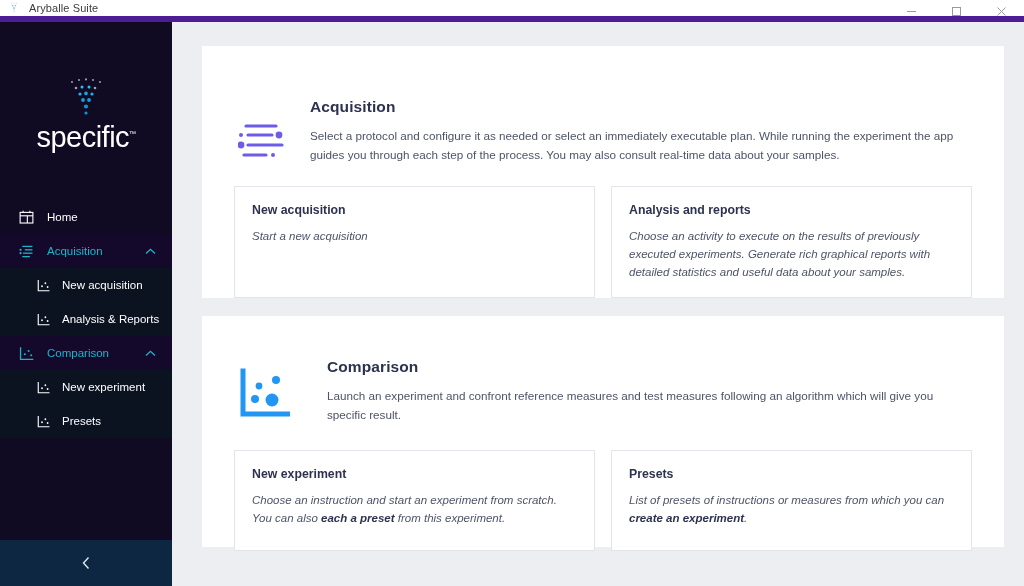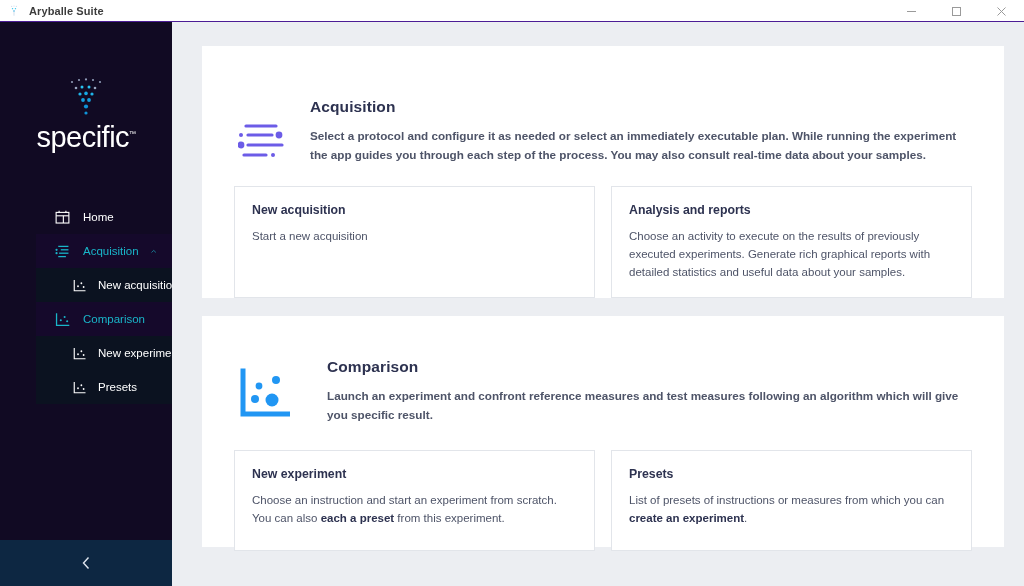--- a/index.html
+++ b/index.html
@@ -12,24 +12,23 @@
     background: #ffffff;
   }
 
   
   .titlebar {
     position: absolute;
     top: 0; left: 0;
     width: 1024px;
     height: 22px;
     background: #ffffff;
-    border-bottom: 1px solid #4c1d95;
-    display: flex;
-    align-items: center;
-    font-weight: bold;
+    border-bottom: 6px solid #4c1d95;
+    display: flex;
+    align-items: center;
   }
   .titlebar-left {
     display: flex;
     align-items: center;
     padding-left: 7px;
     gap: 8px;
   }
   .app-icon { width: 14px; height: 14px; display: block; }
   .titlebar-title {
     font-size: 11px;
@@ -77,21 +76,21 @@
     font-weight: 400;
     position: relative;
     line-height: 1;
   }
   .logo-tm {
     font-size: 7px;
     vertical-align: super;
     color: #ffffff;
   }
 
-  .nav { flex: 1; margin-left: 36px; }
+  .nav { flex: 1; }
 
   .nav-item {
     height: 34px;
     display: flex;
     align-items: center;
     padding-left: 18px;
     gap: 12px;
     cursor: pointer;
     position: relative;
   }
@@ -180,21 +179,20 @@
     font-weight: bold;
     color: #2d3250;
     letter-spacing: .1px;
     margin-bottom: 11px;
   }
   .panel-desc {
     font-size: 11.7px;
     color: #4e5468;
     line-height: 1.62;
     max-width: 672px;
-    font-weight: bold;
   }
 
   .card-row {
     display: flex;
     gap: 16px;
     padding: 0 32px;
     margin-top: 21px;
   }
   .card-row-cmp { margin-top: 25px; }
 
@@ -210,20 +208,21 @@
   .card-title {
     font-size: 12.3px;
     font-weight: bold;
     color: #2d3250;
     margin-bottom: 10px;
   }
   .card-desc {
     font-size: 11.5px;
     color: #4e5468;
     line-height: 1.58;
+    font-style: italic;
   }
   .card-desc b { font-weight: bold; color: #2d3250; }
 </style>
 </head>
 <body>
 
 <div class="titlebar">
   <div class="titlebar-left">
     <svg class="app-icon" viewBox="0 0 24 24">
       <circle cx="8" cy="4" r="1" fill="#c9d6e8"></circle>
@@ -311,20 +310,29 @@
     <div class="submenu">
       <div class="sub-item">
         <svg class="sub-icon" viewBox="0 0 20 20">
           <polyline points="3,2.5 3,17 18,17" fill="none" stroke="#ffffff" stroke-width="1.5"></polyline>
           <circle cx="8" cy="11" r="1.2" fill="#ffffff"></circle>
           <circle cx="12.5" cy="7" r="1.2" fill="#ffffff"></circle>
           <circle cx="15.5" cy="12" r="1.2" fill="#ffffff"></circle>
         </svg>
         <span class="label">New acquisition</span>
       </div>
+      <div class="sub-item">
+        <svg class="sub-icon" viewBox="0 0 20 20">
+          <polyline points="3,2.5 3,17 18,17" fill="none" stroke="#ffffff" stroke-width="1.5"></polyline>
+          <circle cx="8" cy="11" r="1.2" fill="#ffffff"></circle>
+          <circle cx="12.5" cy="7" r="1.2" fill="#ffffff"></circle>
+          <circle cx="15.5" cy="12" r="1.2" fill="#ffffff"></circle>
+        </svg>
+        <span class="label">Analysis &amp; Reports</span>
+      </div>
     </div>
 
     <div class="nav-item accent">
       <svg class="nav-icon" viewBox="0 0 20 20">
         <polyline points="3,2.5 3,17 18,17" fill="none" stroke="#19b6c9" stroke-width="1.5"></polyline>
         <circle cx="8" cy="11" r="1.2" fill="#19b6c9"></circle>
         <circle cx="12.5" cy="7" r="1.2" fill="#19b6c9"></circle>
         <circle cx="15.5" cy="12" r="1.2" fill="#19b6c9"></circle>
       </svg>
       <span class="label">Comparison</span>

